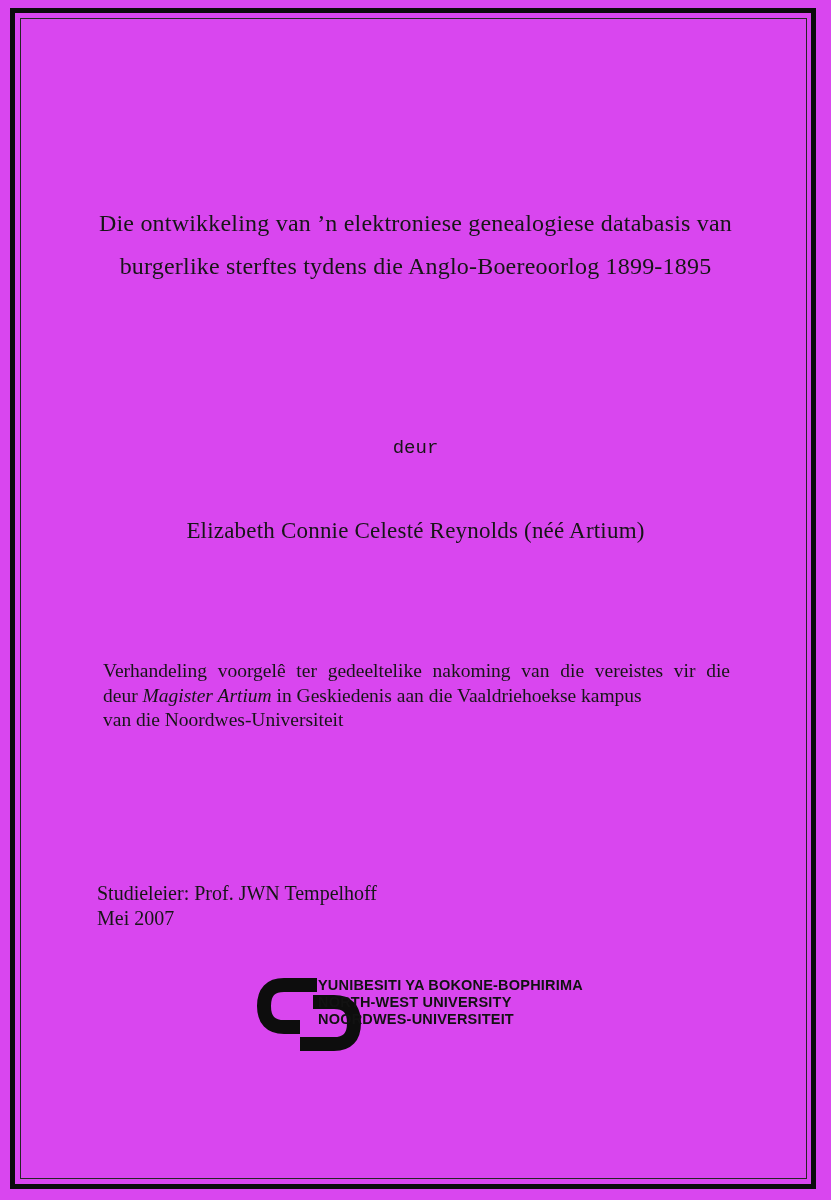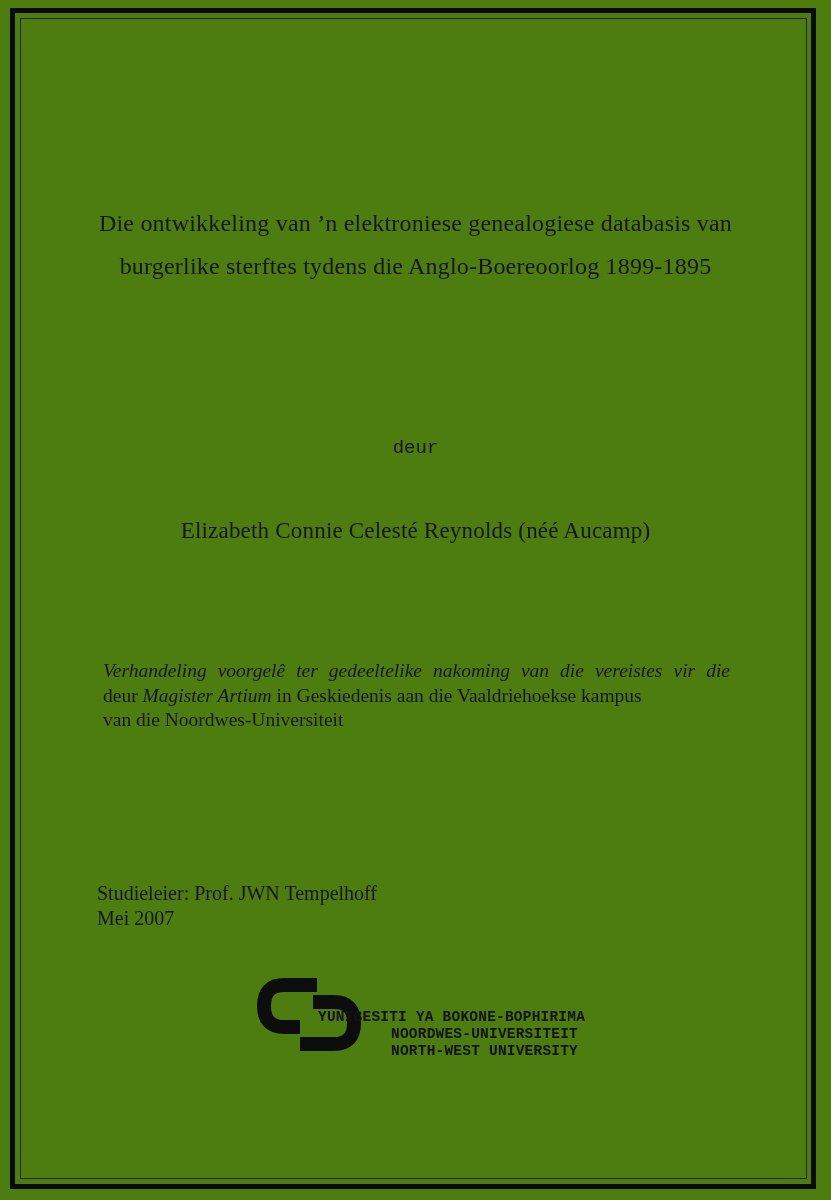--- a/index.html
+++ b/index.html
@@ -1,20 +1,20 @@
 <!DOCTYPE html>
 <html><head>
 <meta charset="utf-8">
 <style>
   html, body { margin: 0; padding: 0; background: #ffffff; }
   .page {
     position: relative;
     width: 831px;
     height: 1200px;
-    background: #4d7c0f;
+    background: #d946ef;
     font-family: "Liberation Serif", serif;
     color: #161616;
     overflow: hidden;
   }
   .frame-outer {
     position: absolute;
     left: 10px; top: 8px; right: 15px; bottom: 11px;
     border: 5px solid #0b0b0b;
   }
   .frame-inner {
@@ -46,84 +46,82 @@
   }
   .declaration {
     position: absolute;
     top: 659px; left: 103px; width: 627px;
     font-size: 19.5px;
     line-height: 24.5px;
   }
   .decl-line1 {
     text-align: justify;
     text-align-last: justify;
-    font-style: italic;
   }
   .italic { font-style: italic; text-align: right; }
   .supervisor-block {
     position: absolute;
     top: 881px; left: 97px;
     font-size: 20px;
     line-height: 25px;
   }
   .logo {
     position: absolute;
     top: 974px; left: 255px;
     display: flex;
     align-items: flex-start;
   }
   .logo-mark { display: block; margin-top: 2px; }
   .logo-text {
     margin-left: -44px;
     padding-top: 3px;
     width: 260px;
-    text-align: right;
-    font-family: Liberation Mono, monospace;
+    text-align: left;
+    font-family: Liberation Sans, sans-serif;
     font-size: 14.5px;
     font-weight: 700;
     line-height: 17px;
     letter-spacing: 0.2px;
     color: #121212;
     white-space: nowrap;
-    margin-top: 32px;
   }
 </style>
 </head>
 <body>
 
 <div class="page">
 
   <div class="frame-outer"></div>
   <div class="frame-inner"></div>
 
   <div class="title">
     <div>Die ontwikkeling van ’n elektroniese genealogiese databasis van</div>
     <div>burgerlike sterftes tydens die Anglo-Boereoorlog 1899-1895</div>
   </div>
 
   <div class="byline">deur</div>
 
-  <div class="author">Elizabeth Connie Celesté Reynolds (néé Aucamp)</div>
+  <div class="author">Elizabeth Connie Celesté Reynolds (néé Artium)</div>
 
   <div class="declaration">
     <div class="decl-line1">Verhandeling voorgelê ter gedeeltelike nakoming van die vereistes vir die</div>
     <div><span>deur </span><span class="italic">Magister Artium</span><span> in Geskiedenis aan die Vaaldriehoekse kampus</span></div>
     <div>van die Noordwes-Universiteit</div>
   </div>
 
   <div class="supervisor-block">
     <div>Studieleier: Prof. JWN Tempelhoff</div>
     <div>Mei 2007</div>
   </div>
 
   <div class="logo">
     <svg class="logo-mark" width="107" height="76" viewBox="0 0 107 76" xmlns="http://www.w3.org/2000/svg">
       <path d="M 62,9 H 29 Q 9,9 9,30 Q 9,51 29,51 H 45" fill="none" stroke="#0d0d0d" stroke-width="14"></path>
       <path d="M 45,68 H 79 Q 99,68 99,47 Q 99,26 79,26 H 58" fill="none" stroke="#0d0d0d" stroke-width="14"></path>
     </svg>
     <div class="logo-text">
       <div>YUNIBESITI YA BOKONE-BOPHIRIMA</div>
+      <div>NORTH-WEST UNIVERSITY</div>
       <div>NOORDWES-UNIVERSITEIT</div>
-      <div>NORTH-WEST UNIVERSITY</div>
     </div>
   </div>
 
 </div>
 
 </body></html>

